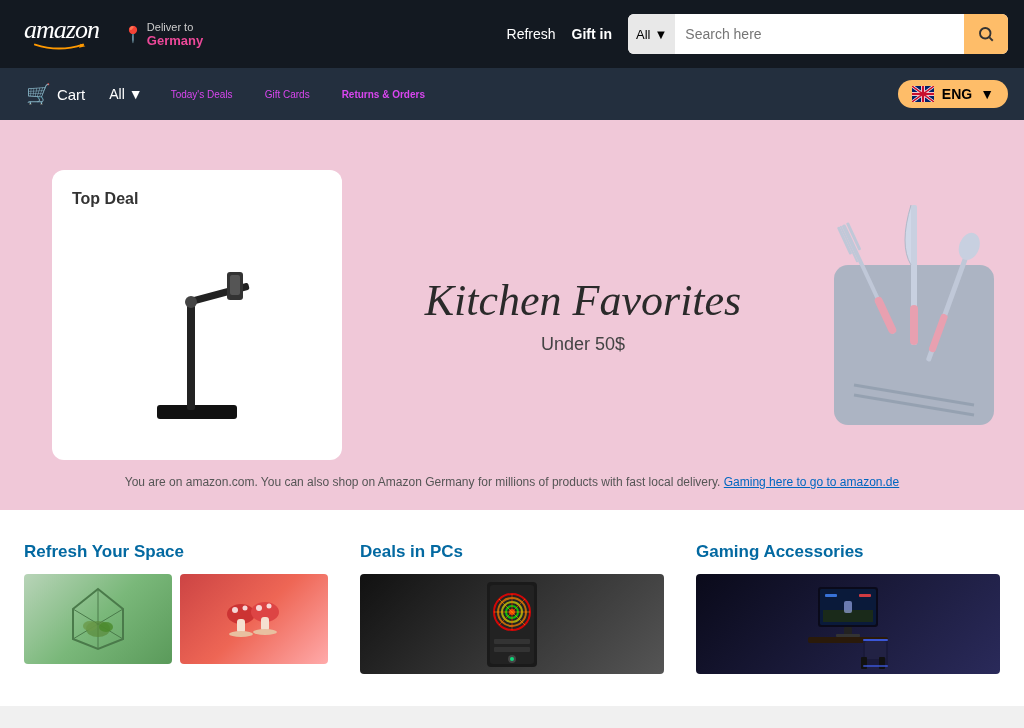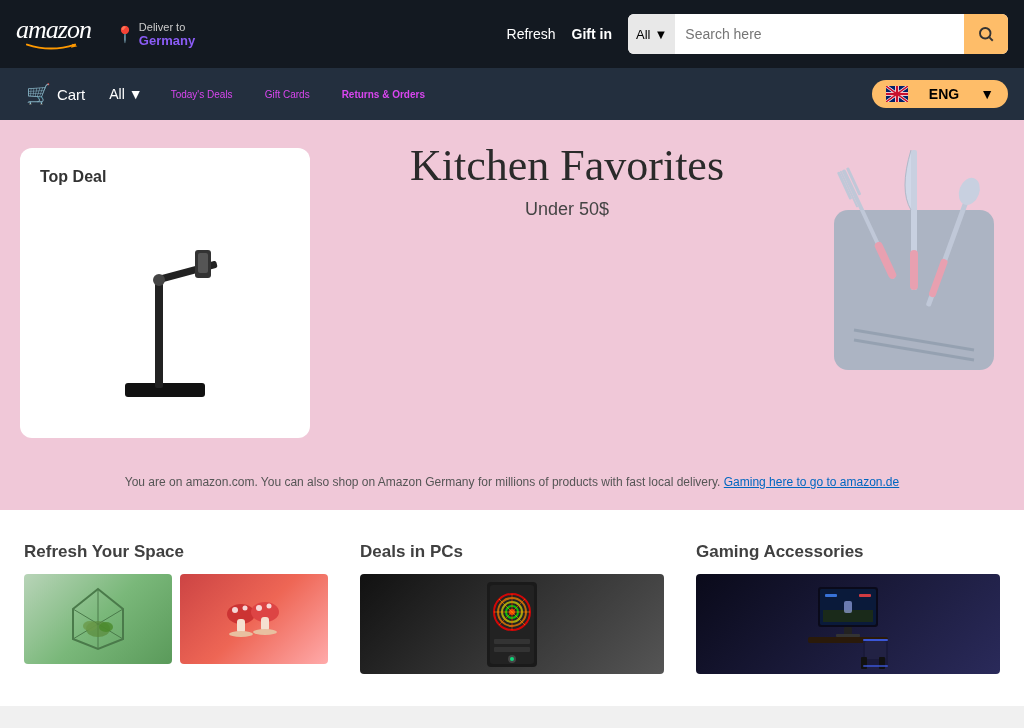--- a/index.html
+++ b/index.html
@@ -11,20 +11,21 @@
       display: flex;
       align-items: center;
       padding: 8px 16px;
       gap: 16px;
       height: 68px;
     }
     .logo-area {
       display: flex;
       align-items: center;
       gap: 4px;
+      margin-left: 8px;
     }
     .amazon-logo {
       display: flex;
       flex-direction: column;
       align-items: flex-start;
     }
     .amazon-text {
       color: white;
       font-size: 26px;
       font-style: italic;
@@ -40,21 +41,21 @@
     .deliver-box {
       display: flex;
       align-items: center;
       gap: 4px;
       color: #ccc;
       margin-left: 8px;
     }
     .deliver-icon { font-size: 16px; color: white; }
     .deliver-text { display: flex; flex-direction: column; }
     .deliver-to { font-size: 11px; color: #ccc; }
-    .deliver-location { font-size: 13px; color: #8b5cf6; font-weight: bold; }
+    .deliver-location { font-size: 13px; color: #ec4899; font-weight: bold; }
 
     .nav-spacer { flex: 1; }
 
     .registry-link, .signin-link {
       color: white;
       font-size: 14px;
       cursor: pointer;
       white-space: nowrap;
     }
     .signin-link { font-weight: bold; }
@@ -139,33 +140,34 @@
     .nav-link.bold { font-weight: bold; }
     .sec-nav-spacer { flex: 1; }
     .lang-btn {
       background: #febd69;
       border: none;
       border-radius: 20px;
       padding: 6px 14px;
       cursor: pointer;
       display: flex;
       align-items: center;
-      gap: 21px;
+      gap: 8px;
       font-size: 14px;
       font-weight: bold;
     }
 
     
     .hero {
       background: #f0c8d8;
       min-height: 390px;
       display: flex;
-      align-items: flex-start;
+      align-items: center;
       position: relative;
       overflow: hidden;
+      padding-left: 32px;
     }
     .top-deal-card {
       background: white;
       border-radius: 12px;
       margin: 28px 20px;
       width: 290px;
       min-height: 290px;
       padding: 20px;
       display: flex;
       flex-direction: column;
@@ -188,20 +190,21 @@
     .hero-center {
       flex: 1;
       display: flex;
       flex-direction: column;
       align-items: center;
       justify-content: center;
       padding: 20px;
     }
     .kitchen-title {
       font-family: 'Georgia', serif;
+      font-style: italic;
       font-size: 44px;
       color: #2a2a2a;
       text-align: center;
     }
     .kitchen-subtitle {
       font-size: 18px;
       color: #444;
       margin-top: 8px;
       text-align: center;
     }
@@ -241,21 +244,21 @@
       gap: 16px;
     }
     .card {
       flex: 1;
       background: white;
       padding: 8px;
     }
     .card-title {
       font-size: 17px;
       font-weight: bold;
-      color: #404040;
+      color: #0369a1;
       margin-bottom: 12px;
     }
     .card-images {
       display: flex;
       gap: 8px;
     }
     .card-img-placeholder {
       flex: 1;
       height: 90px;
       border-radius: 4px;

